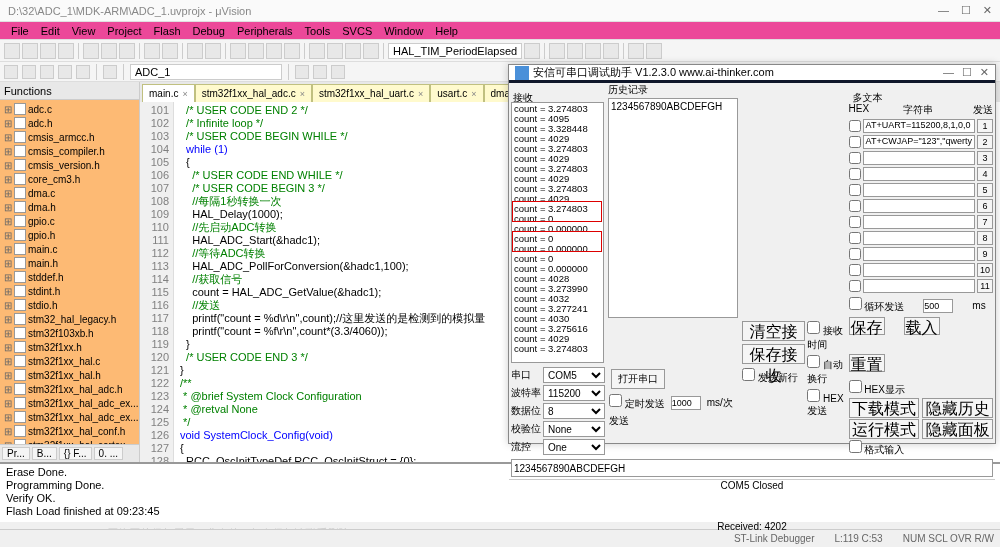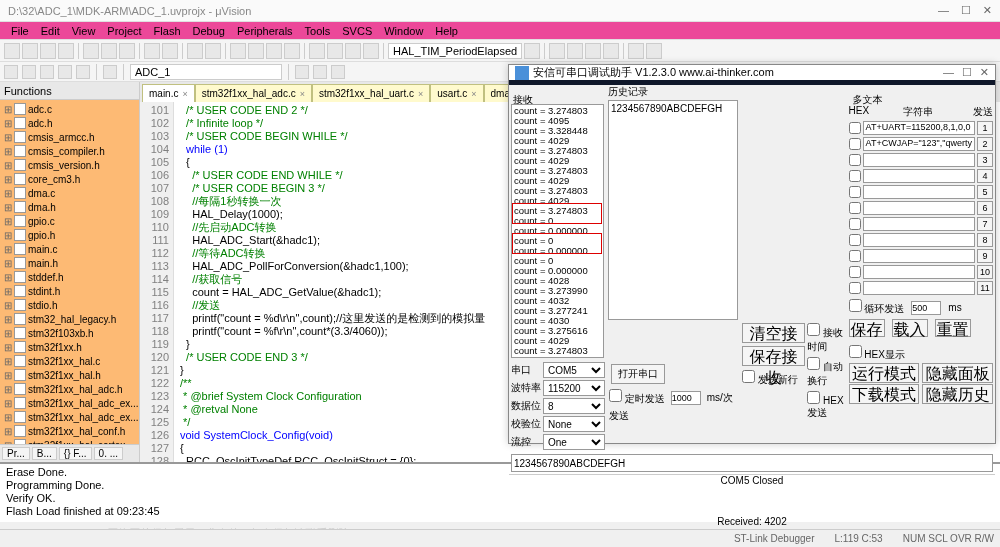--- a/index.html
+++ b/index.html
@@ -34,21 +34,21 @@
 .code { flex: 1; padding: 2px 0 0 6px; white-space: pre; color: #000; }
 .code .kw { color: #0000ff; }
 .code .cm { color: #008000; }
 .build-output { height: 60px; background: #fff; border-top: 2px solid #999; }
 .build-output .panel-title { background: #e8e8e8; }
 .build-body { padding: 2px 6px; font-family: Consolas, monospace; font-size: 11px; line-height: 13px; }
 .watermark { position: absolute; left: 6px; bottom: 6px; color: #ccc; font-size: 11px; }
 .statusbar { position: absolute; bottom: 0; left: 0; right: 0; height: 18px; background: #f0f0f0; border-top: 1px solid #ccc; display: flex; align-items: center; font-size: 10px; color: #666; padding: 0 6px; gap: 20px; justify-content: flex-end; }
 
 .serial-tool { position: absolute; top: 64px; left: 508px; width: 488px; height: 380px; background: #f0f0f0; border: 1px solid #888; box-shadow: 0 0 8px rgba(0,0,0,0.2); display: flex; flex-direction: column; font-size: 11px; }
-.st-title { height: 22px; background: #fff; display: flex; align-items: center; padding: 0 6px; border-bottom: 5px solid #0f172a; }
+.st-title { height: 22px; background: #fff; display: flex; align-items: center; padding: 0 6px; border-bottom: 3px solid #0f172a; }
 .st-title .ico { width: 14px; height: 14px; background: #4a90d9; margin-right: 4px; }
 .st-title .txt { flex: 1; font-size: 11px; }
 .st-title .ctrls { display: flex; gap: 8px; color: #666; }
 .st-body { flex: 1; display: flex; }
 .st-recv-label { height: 19px; padding: 8px 4px; font-size: 10px; }
 .st-recv { flex: 1; background: #fff; border: 1px solid #999; margin: 0 2px 2px 2px; padding: 1px 2px; font-family: monospace; font-size: 9.5px; line-height: 10px; overflow: hidden; position: relative; }
 .st-recv .line { white-space: nowrap; }
 .red-box { position: absolute; border: 1.5px solid #d00; }
 .st-settings { padding: 2px; display: grid; grid-template-columns: 30px 62px; gap: 2px; font-size: 10px; align-items: center; }
 .st-settings select, .st-settings input { height: 16px; font-size: 10px; border: 1px solid #999; background: #fff; }
@@ -57,21 +57,21 @@
 .st-btn { height: 20px; border: 1px solid #999; background: #f5f5f5; font-size: 16px; }
 .st-right { flex: 1; display: flex; flex-direction: column; padding: 0 2px; gap: 1px; }
 .st-multi-header { display: flex; font-size: 10px; height: 14px; }
 .st-multi-header span:first-child { flex: 0 0 20px; }
 .st-multi-header span:nth-child(2) { flex: 1; text-align: center; }
 .st-multi-header span:last-child { flex: 0 0 26px; text-align: right; }
 .st-multi-row { display: flex; align-items: center; gap: 2px; height: 16px; }
 .st-multi-row input[type=checkbox] { width: 12px; height: 12px; }
 .st-multi-row .field { flex: 1; height: 14px; border: 1px solid #999; background: #fff; font-size: 9px; padding: 0 2px; overflow: hidden; white-space: nowrap; }
 .st-multi-row .num { width: 16px; height: 14px; border: 1px solid #999; background: #f5f5f5; font-size: 9px; text-align: center; }
-.st-bottom-ctrls { display: flex; gap: 7px; margin-top: 2px; align-items: center; font-size: 10px; flex-wrap: wrap; }
+.st-bottom-ctrls { display: flex; gap: 19px; margin-top: 2px; align-items: center; font-size: 10px; flex-wrap: wrap; }
 .st-bottom-ctrls .st-btn { width: 36px; height: 18px; }
 .st-send-area { padding: 2px; display: flex; gap: 4px; align-items: center; }
 .st-send-area .label { font-size: 10px; }
 .st-send-area input { flex: 1; height: 18px; border: 1px solid #999; font-size: 10px; padding: 0 2px; }
 .st-status { height: 16px; border-top: 1px solid #ccc; display: flex; align-items: center; font-size: 10px; padding: 0 4px; gap: 30px; flex-direction: column; }
 .st-open-row { display: flex; gap: 6px; align-items: flex-start; padding: 2px; }
 .st-open-btn { height: 20px; padding: 0 6px; border: 1px solid #999; background: #f5f5f5; font-size: 10px; }
 .st-check-row { display: flex; gap: 6px; font-size: 10px; padding: 1px 0; align-items: center; flex-wrap: wrap; }
 .st-check-row input[type=text] { width: 30px; height: 14px; border: 1px solid #999; font-size: 9px; }
 </style>
@@ -539,27 +539,28 @@
         <span>ms</span>
       </div>
       <div class="st-bottom-ctrls">
         <button class="st-btn">保存</button>
         <button class="st-btn">载入</button>
         <button class="st-btn">重置</button>
       </div>
       <div style="height:6px;"></div>
       <label style="font-size:10px;"><input type="checkbox" style=""> <span>HEX显示</span></label>
       <div style="display:flex; gap:3px;">
+        <button class="st-btn" style="flex:1">下载模式</button>
+        <button class="st-btn" style="flex:1">隐藏历史</button>
+      </div>
+      <div style="display:flex; gap:3px;">
         <button class="st-btn" style="flex:1">运行模式</button>
         <button class="st-btn" style="flex:1">隐藏面板</button>
       </div>
-      <div style="display:flex; gap:3px;">
-        <button class="st-btn" style="flex:1">下载模式</button>
-        <button class="st-btn" style="flex:1">隐藏历史</button>
-      </div>
+      <label style="font-size:10px;"><input type="checkbox" style=""> <span>格式输入</span></label>
     </div>
   </div>
   <div class="st-send-area">
     <input value="1234567890ABCDEFGH" style="">
   </div>
   <div class="st-status">
     <span>COM5 Closed</span>
     <span>Received: 4202</span>
     <span>Sent: 0</span>
     <span style="flex:1"></span>

